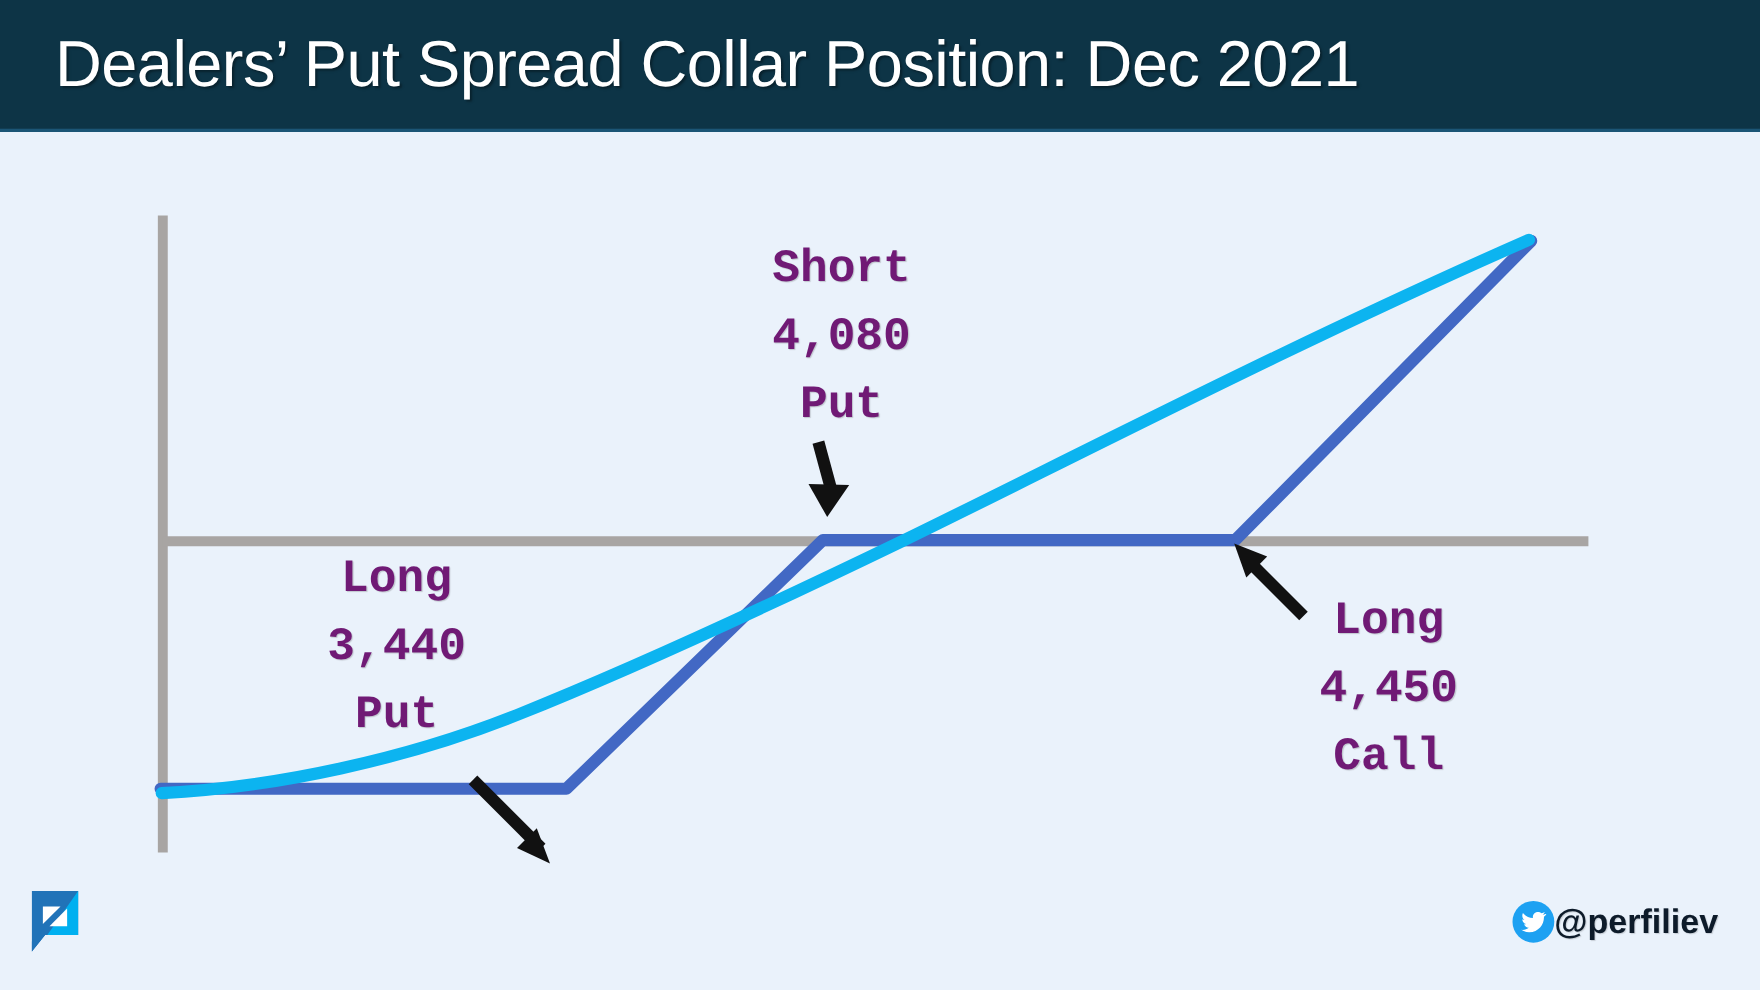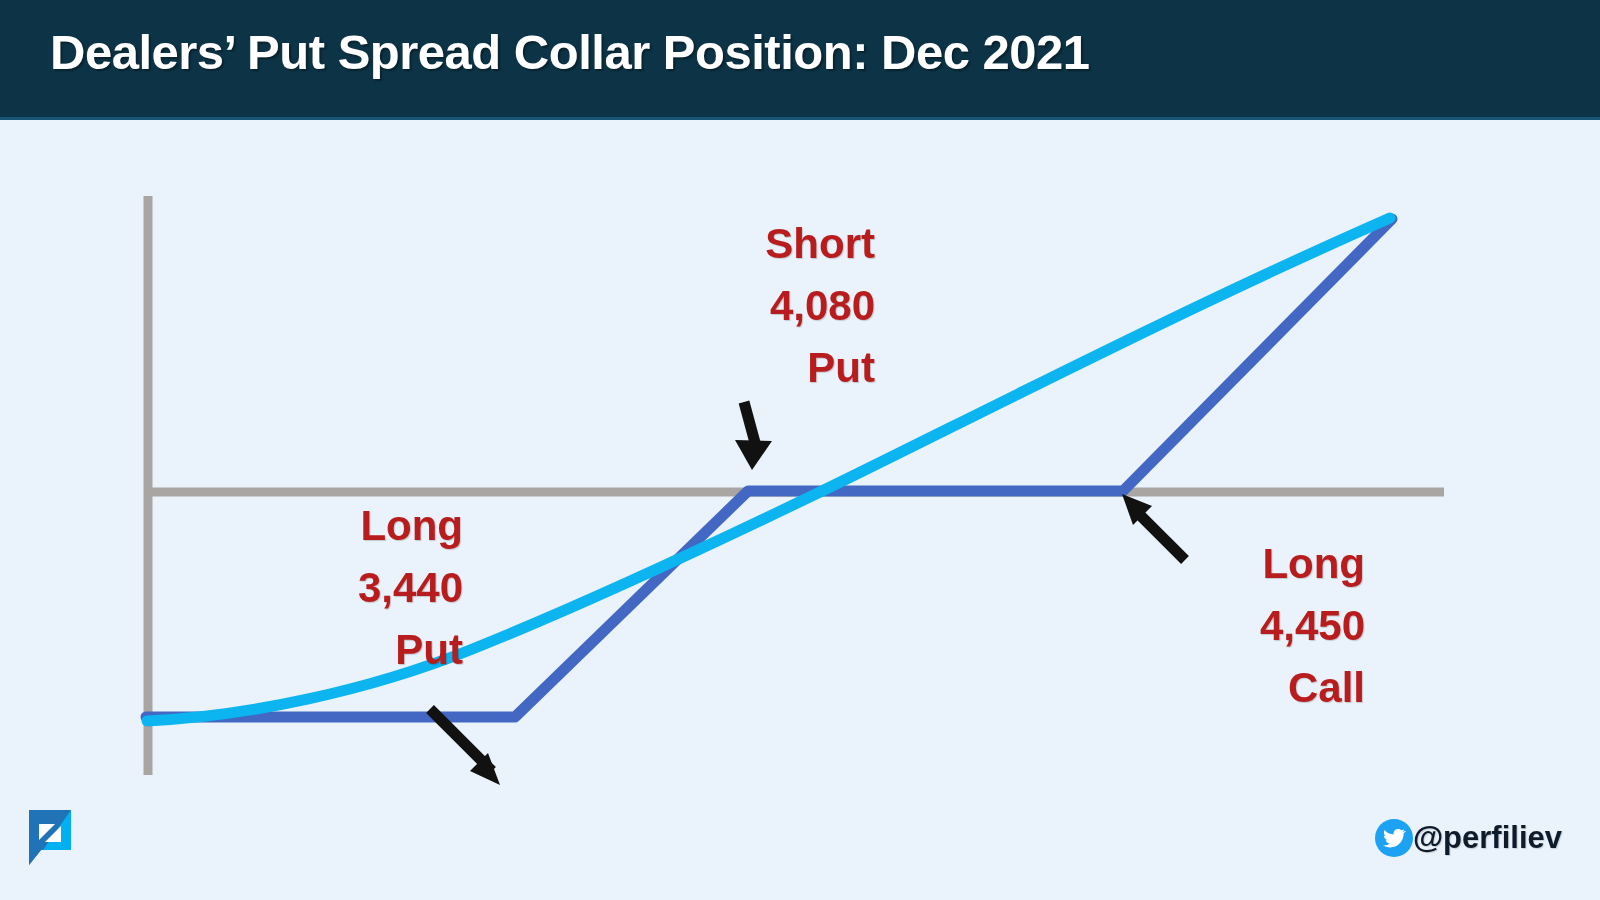--- a/index.html
+++ b/index.html
@@ -28,48 +28,49 @@
     width: 1600px;
     height: 120px;
     background: #0d3446;
     box-sizing: border-box;
     border-bottom: 3px solid #1b5575;
   }
   #chart-title {
     position: absolute;
     left: 50px;
     top: 24px;
-    font-size: 49px;
-    font-weight: bold;
+    font-size: 59px;
+    font-weight: normal;
     color: #ffffff;
     letter-spacing: -0.5px;
     white-space: nowrap;
     text-shadow: 2px 2px 2px rgba(0,0,0,0.35);
   }
   
   #plot {
     position: absolute;
     left: 0;
     top: 120px;
     width: 1600px;
     height: 780px;
   }
   #plot svg {
     display: block;
   }
   
   .annotation {
     position: absolute;
-    color: #b91c1c;
+    color: #701a75;
     font-weight: bold;
     font-size: 42px;
     line-height: 1.48;
-    text-align: right;
+    text-align: center;
     white-space: pre-line;
     text-shadow: 1px 1px 1px rgba(0,0,0,0.18);
+    font-family: Liberation Mono, monospace;
   }
   #ann-long-put {
     left: 258px;
     top: 495px;
     width: 205px;
   }
   #ann-short-put {
     left: 655px;
     top: 213px;
     width: 220px;

